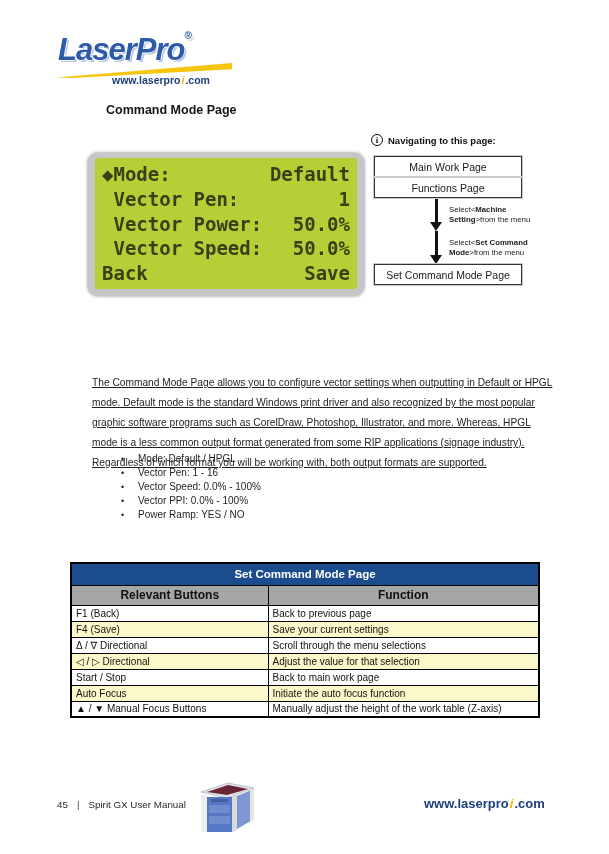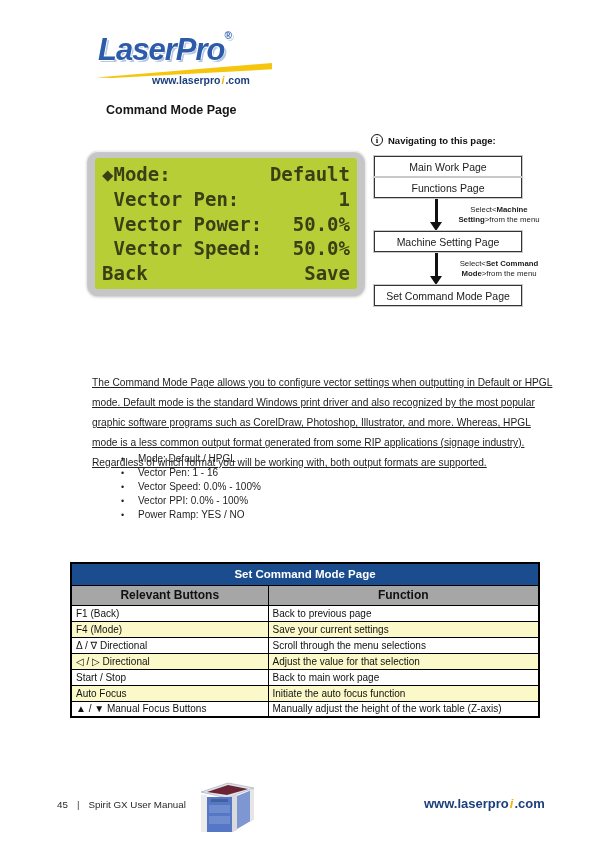--- a/index.html
+++ b/index.html
@@ -1,20 +1,20 @@
 <!DOCTYPE html>
 <html><head>
 <meta charset="utf-8">
 <style>
   * { margin:0; padding:0; box-sizing:border-box; }
   html,body { width:609px; height:854px; background:#fff; font-family:"Liberation Sans", sans-serif; }
   .page { position:relative; width:609px; height:854px; background:#ffffff; overflow:hidden; }
 
   
-  .logo { position:absolute; left:56px; top:30px; width:200px; height:60px;margin-left:40px; }
+  .logo { position:absolute; left:56px; top:30px; width:200px; height:60px; }
   .logo-text { position:absolute; left:2px; top:2px; font-style:italic; font-weight:bold; font-size:31px;
     color:#2d5ba9; letter-spacing:-1px; z-index:2;
     text-shadow:-1px -1px 0 #ffffff, 1px -1px 0 #ffffff, -1px 1px 0 #ffffff, 2px 2px 0 #b7c8e4; }
   .logo-reg { font-size:10px; font-style:normal; vertical-align:top; position:relative; top:-2px; letter-spacing:0; }
   .logo-swoosh { position:absolute; left:0px; top:33px; width:176px; height:15px; background:#f6c50e; z-index:1;
     clip-path:polygon(0% 96%, 100% 0%, 100% 42%, 9% 100%); }
   .logo-url { position:absolute; left:56px; top:44px; z-index:3; font-size:10.5px; font-weight:bold; color:#1c3f7d; }
   .accent-char { color:#f5b411; font-style:italic; padding:0 1px; }
 
   
@@ -35,21 +35,21 @@
   .info-icon { width:12px; height:12px; border:1.4px solid #111; border-radius:50%; display:flex; align-items:center;
     justify-content:center; font-family:"Liberation Serif", serif; font-weight:bold; font-size:9px; color:#111; flex:0 0 auto; }
   .fc-box { width:148px; height:21px; margin-left:4px; background:#fff; border:1.4px solid #333; outline:1px solid #c9c9c9;
     display:flex; align-items:center; justify-content:center; font-size:10.5px; color:#1a1a1a; }
   .fc-box-first { margin-top:10px; }
   .fc-arrow-row { display:flex; align-items:center; }
   .fc-arrow { margin-left:60px; width:12px; align-self:stretch; display:flex; flex-direction:column; align-items:center; }
   .fc-arrow-line { width:3px; flex:1; background:#111; }
   .fc-arrow-head { width:0; height:0; border-left:6px solid transparent; border-right:6px solid transparent; border-top:9px solid #111; }
   .fc-arrow-label { margin-left:7px; width:100px; font-size:7.8px; line-height:10px; color:#222; }
-  .h30 { height:30px; } .h32 { height:33px;text-align:center; }
+  .h30 { height:30px; } .h32 { height:33px; }
 
   
   .body-text { position:absolute; left:92px; top:373px; width:462px; font-size:10.2px; line-height:20px; color:#1f1f1f;text-decoration:underline; }
   .bullet-list { position:absolute; left:121px; top:452px; font-size:10px; color:#1f1f1f; }
   .bullet-item { display:flex; align-items:baseline; line-height:13px; }
   .bullet-dot { width:17px; font-size:9px; }
 
   
   .cmd-table { position:absolute; left:70px; top:562px; width:470px; border-collapse:collapse; border:2px solid #000; }
   .cmd-table th, .cmd-table td { border:1px solid #000; }
@@ -110,21 +110,20 @@
     </div>
     <div class="fc-box fc-box-first">Main Work Page</div>
     <div class="fc-box">Functions Page</div>
     <div class="fc-arrow-row h32">
       <div class="fc-arrow">
           <div class="fc-arrow-line"></div>
           <div class="fc-arrow-head"></div>
         </div>
       <div class="fc-arrow-label"><span>Select&lt;</span><b>Machine Setting</b><span>&gt;from the menu</span></div>
     </div>
-    <div class="fc-box">Machine Setting Page</div>
     <div class="fc-arrow-row h32">
       <div class="fc-arrow">
           <div class="fc-arrow-line"></div>
           <div class="fc-arrow-head"></div>
         </div>
       <div class="fc-arrow-label"><span>Select&lt;</span><b>Set Command Mode</b><span>&gt;from the menu</span></div>
     </div>
     <div class="fc-box">Set Command Mode Page</div>
   </div>
 
@@ -160,21 +159,21 @@
         </tr>
     <tr>
       <th class="t-col col-btn">Relevant Buttons</th>
       <th class="t-col">Function</th>
     </tr>
     <tr>
           <td>F1 (Back)</td>
           <td>Back to previous page</td>
         </tr>
     <tr class="alt">
-          <td>F4 (Mode)</td>
+          <td>F4 (Save)</td>
           <td>Save your current settings</td>
         </tr>
     <tr>
           <td>Δ / ∇ Directional</td>
           <td>Scroll through the menu selections</td>
         </tr>
     <tr class="alt">
           <td>◁ / ▷ Directional</td>
           <td>Adjust the value for that selection</td>
         </tr>

